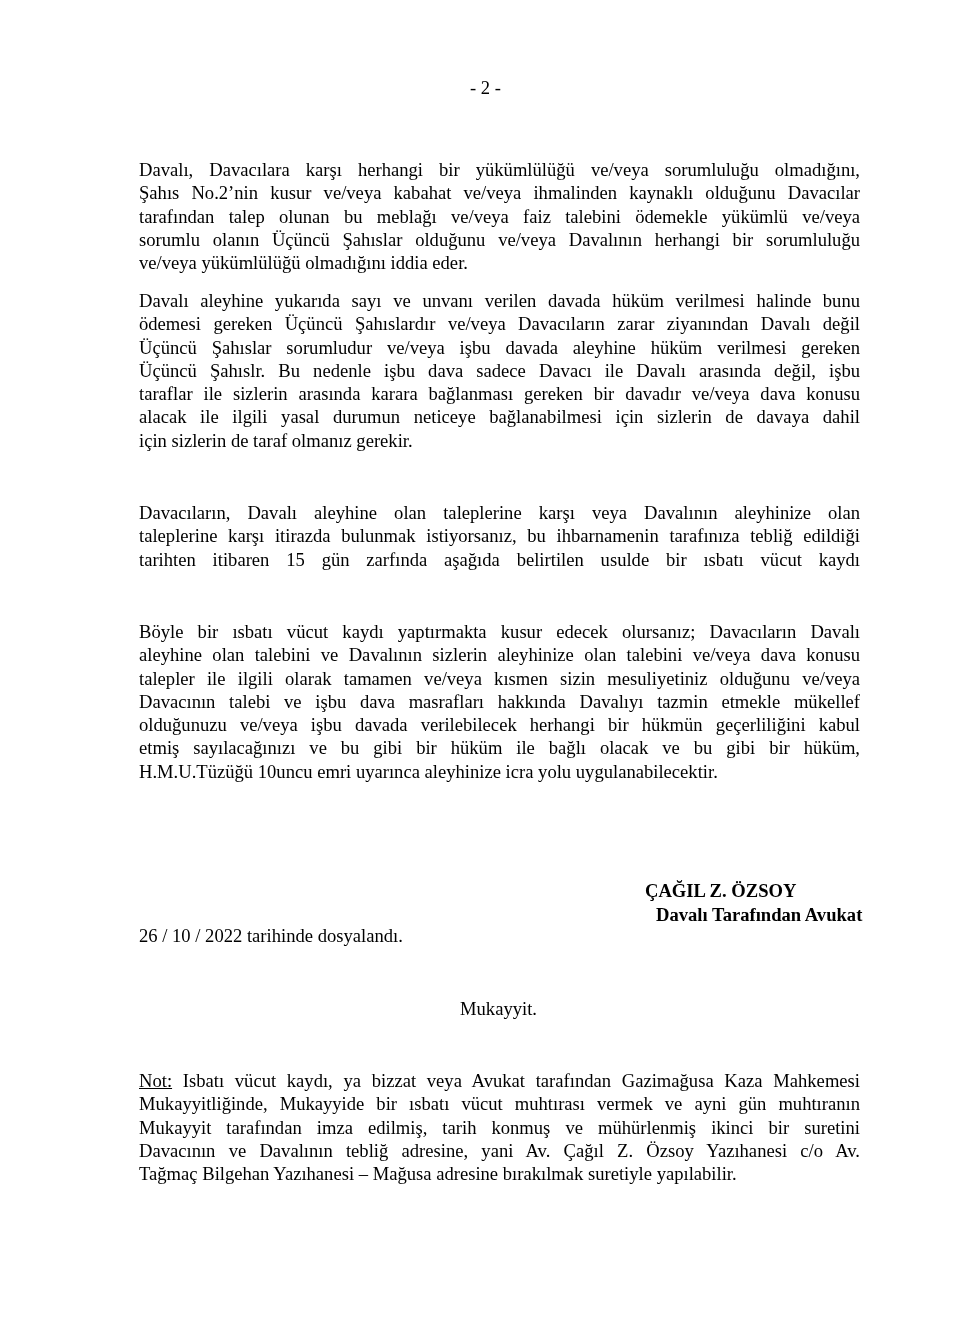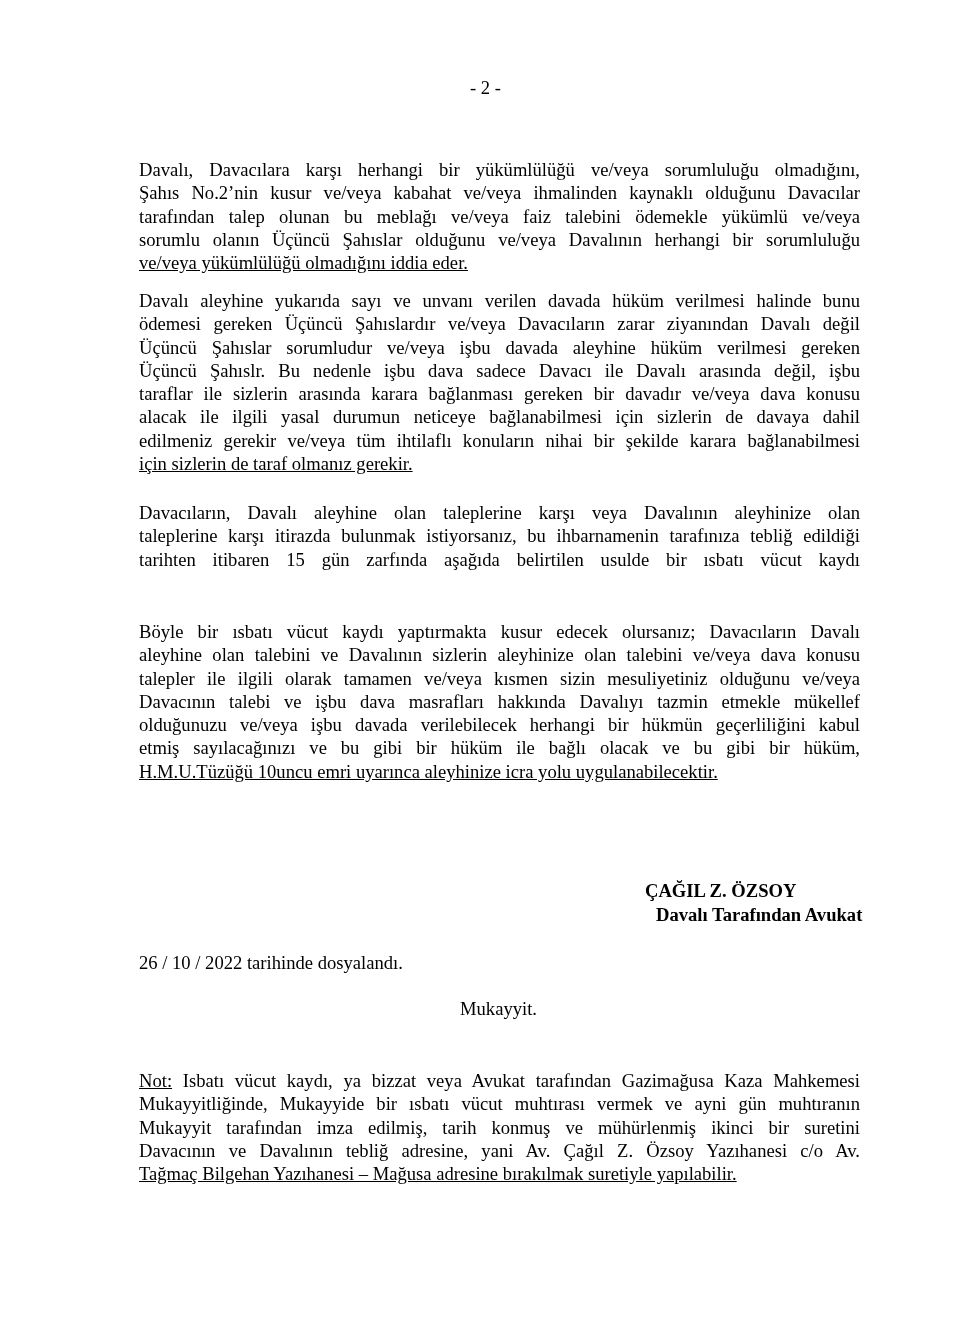--- a/index.html
+++ b/index.html
@@ -17,28 +17,28 @@
     .para {
       position: absolute; left: 139px; width: 721px;
       line-height: 23.3px;
     }
     .line {
       display: block; text-align: justify; text-align-last: justify;
       white-space: nowrap; height: 23.3px;
     }
     .line.last { text-align-last: left; }
     .line .fill { display: inline-block; width: 100%; text-align: justify; text-align-last: justify; white-space: normal; }
-    .line.last .fill { text-align-last: left; text-decoration: underline; }
+    .line.last .fill { text-align-last: left; }
     #p1 { top: 126px; margin-top: 32px; }
     #p2 { top: 289px; }
     #p3 { top: 501px; }
     #p4 { top: 620px; }
     .sig-name { position: absolute; top: 879px; left: 645px; font-weight: bold; line-height: 24px; }
     .sig-role { position: absolute; top: 903px; left: 632px; font-weight: bold; line-height: 24px; margin-left: 24px; }
-    .filed { position: absolute; top: 951px; left: 139px; line-height: 24px; }
+    .filed { position: absolute; top: 924px; left: 139px; line-height: 24px; }
     .registrar { position: absolute; top: 997px; left: 0; width: 100%; text-align: center; line-height: 24px; padding-left: 26px; box-sizing: border-box; }
     #note { top: 1069px; }
     .u { text-decoration: underline; }
   </style>
 </head>
 <body>
 
 <div class="page">
 
   <div class="page-number">- 2 -</div>
@@ -51,21 +51,20 @@
     <span class="line last"><span class="fill">ve/veya yükümlülüğü olmadığını iddia eder.</span></span>
   </div>
 
   <div class="para" id="p2">
     <span class="line"><span class="fill">Davalı aleyhine yukarıda sayı ve unvanı verilen davada hüküm verilmesi halinde bunu</span></span>
     <span class="line"><span class="fill">ödemesi gereken Üçüncü Şahıslardır ve/veya Davacıların zarar ziyanından Davalı değil</span></span>
     <span class="line"><span class="fill">Üçüncü Şahıslar sorumludur ve/veya işbu davada aleyhine hüküm verilmesi gereken</span></span>
     <span class="line"><span class="fill">Üçüncü Şahıslr. Bu nedenle işbu dava sadece Davacı ile Davalı arasında değil, işbu</span></span>
     <span class="line"><span class="fill">taraflar ile sizlerin arasında karara bağlanması gereken bir davadır ve/veya dava konusu</span></span>
     <span class="line"><span class="fill">alacak ile ilgili yasal durumun neticeye bağlanabilmesi için sizlerin de davaya dahil</span></span>
-    <span class="line"><span class="fill">edilmeniz gerekir ve/veya tüm ihtilaflı konuların nihai bir şekilde karara bağlanabilmesi</span></span>
     <span class="line last"><span class="fill">için sizlerin de taraf olmanız gerekir.</span></span>
   </div>
 
   <div class="para" id="p3">
     <span class="line"><span class="fill">Davacıların, Davalı aleyhine olan taleplerine karşı veya Davalının aleyhinize olan</span></span>
     <span class="line"><span class="fill">taleplerine karşı itirazda bulunmak istiyorsanız, bu ihbarnamenin tarafınıza tebliğ edildiği</span></span>
     <span class="line"><span class="fill">tarihten itibaren 15 gün zarfında aşağıda belirtilen usulde bir ısbatı vücut  kaydı</span></span>
   </div>
 
   <div class="para" id="p4">

